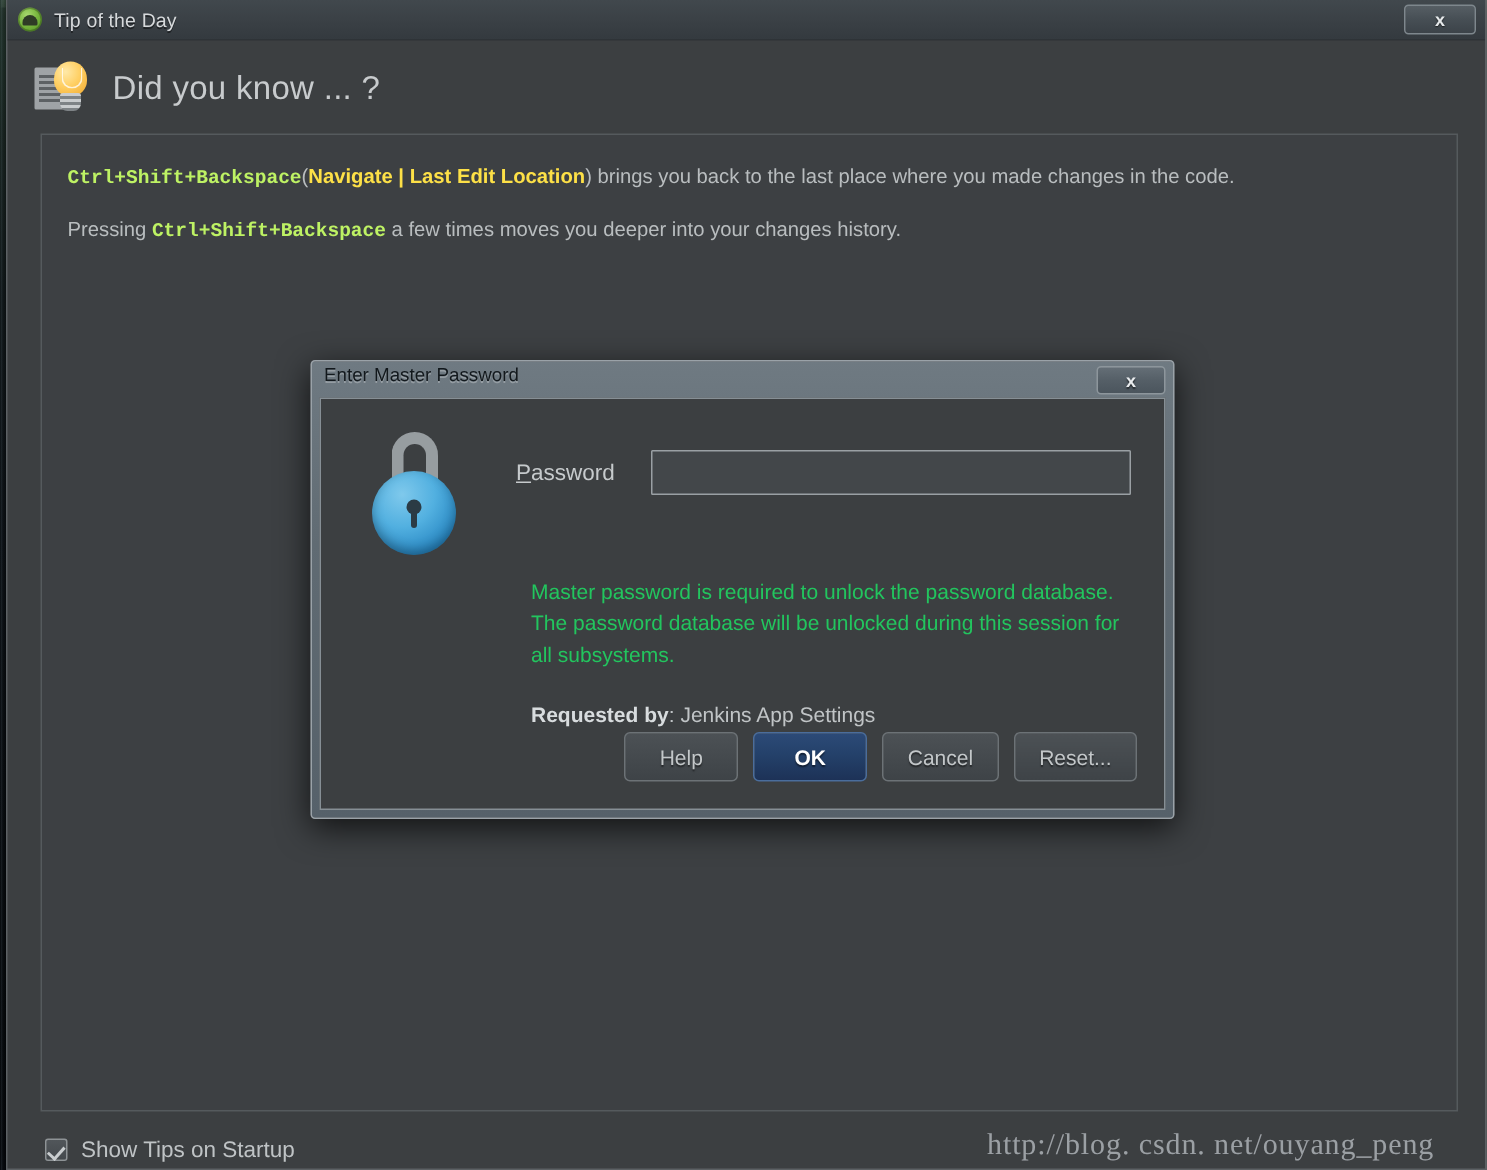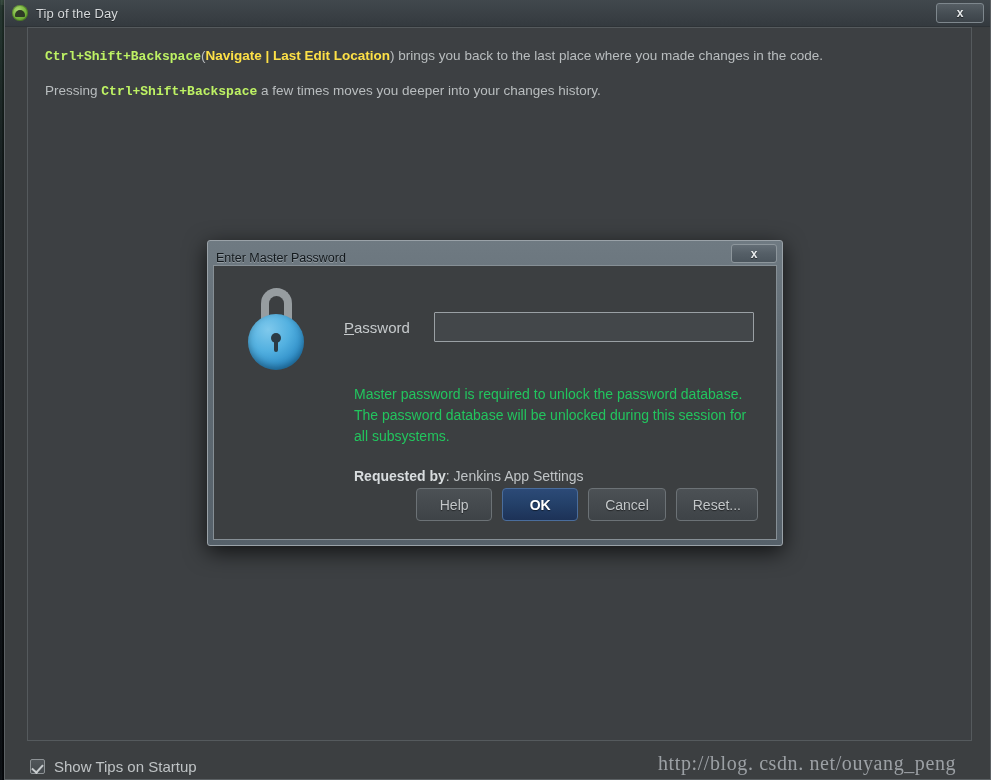--- a/index.html
+++ b/index.html
@@ -268,21 +268,21 @@
     box-shadow: 0 6px 22px rgba(0,0,0,.72);
     padding: 2px;
     display: flex;
     flex-direction: column;
   }
   #dialog-title-bar {
     position: relative;
     height: 22px;
     flex: 0 0 22px;
     display: flex;
-    align-items: flex-end;
+    align-items: flex-start;
     padding-left: 6px;
   }
   #dialog-title-text {
     font-size: 12.5px;
     color: #12181c;
     font-weight: normal;
     text-shadow: 0 1px 0 rgba(255,255,255,.28);
   }
   #dialog-close {
     position: absolute;
@@ -356,21 +356,21 @@
     left: 3px; top: 8px;
     width: 4px; height: 11px;
     border-radius: 0 0 2px 2px;
     background: #2b3b45;
   }
 
   #pw-field-area {
     display: flex;
     align-items: center;
     gap: 24px;
-    margin-top: 24px;
+    margin-top: 12px;
     margin-left: 36px;
   }
   #pw-label {
     font-size: 15px;
     color: #c6cacc;
     white-space: nowrap;
   }
   #pw-label u { text-decoration: underline; }
   #pw-input {
     width: 320px;
@@ -428,20 +428,28 @@
   <div id="desktop-top-streak"></div>
 
   <div id="main-window">
 
     <div id="title-bar">
       <div class="win-icon"></div>
       <div id="title-text">Tip of the Day</div>
       <div id="title-close">x</div>
     </div>
 
+    <div id="tip-header">
+      <div id="bulb-icon">
+        <div class="doc"></div>
+        <div class="glass"></div>
+        <div class="base"></div>
+      </div>
+      <div id="tip-header-title">Did you know ... ?</div>
+    </div>
 
     <div id="tip-content">
       <div class="tip-para">
         <span class="kbd">Ctrl+Shift+Backspace</span><span>(</span><span class="action">Navigate | Last Edit Location</span><span>)</span><span> brings you back to the last place where you made changes in the code.</span>
       </div>
       <div class="tip-para">
         <span>Pressing </span><span class="kbd">Ctrl+Shift+Backspace</span><span> a few times moves you deeper into your changes history.</span>
       </div>
     </div>
 

